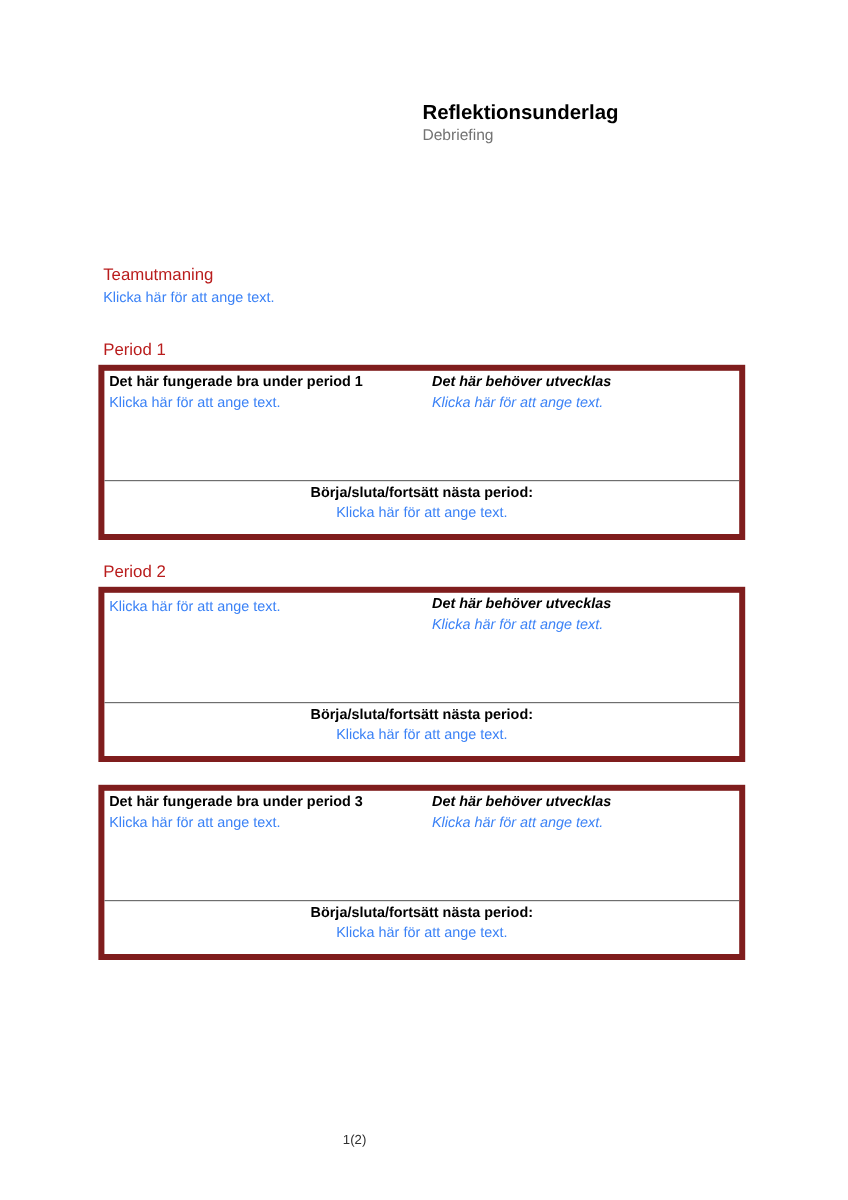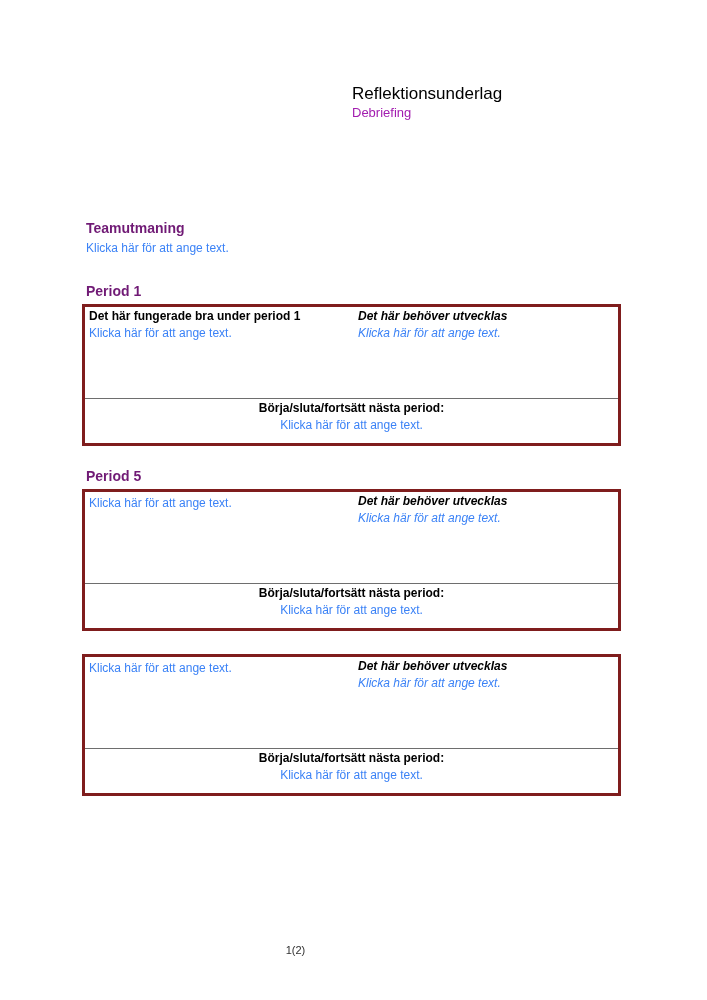--- a/index.html
+++ b/index.html
@@ -5,33 +5,33 @@
   * { margin: 0; padding: 0; box-sizing: border-box; }
   html, body { background: #ffffff; }
   body {
     width: 707px; height: 1000px;
     position: relative;
     font-family: "Liberation Sans", sans-serif;
     color: #000;
     overflow: hidden;
   }
   .doc-header { position: absolute; left: 352px; top: 84px; }
-  .doc-title { font-size: 17px; font-weight: normal; color: #000; line-height: 20px; }
-  .doc-subtitle { font-size: 13px; font-weight: normal; color: #a21caf; line-height: 16px; margin-top: 1px; }
+  .doc-title { font-size: 17px; font-weight: bold; color: #000; line-height: 20px; }
+  .doc-subtitle { font-size: 13px; font-weight: normal; color: #737373; line-height: 16px; margin-top: 1px; }
 
   .team-challenge { position: absolute; left: 86px; top: 220px; }
-  .section-heading { font-size: 14px; font-weight: bold; color: #701a75; line-height: 16px; }
+  .section-heading { font-size: 14px; font-weight: normal; color: #b91c1c; line-height: 16px; }
   .placeholder { font-size: 12px; color: #3b82f6; line-height: 14px; }
   .team-challenge .placeholder { margin-top: 5px; }
 
   .period-section { position: absolute; left: 82px; width: 480px; }
   .period-section .section-heading { margin-left: 4px; margin-bottom: 5px; }
   .period-table {
     width: 539px;
-    border: 3px solid #7f1d1d;
+    border: 5px solid #7f1d1d;
     background: #fff;
   }
   .row1 { display: flex; height: 91px; }
   .row1 .cell { padding: 2px 4px; }
   .cell-col1 { width: 269px; }
   .cell-col2 { flex: 1; font-style: italic; }
   .cell-header { font-size: 12px; font-weight: bold; color: #000; line-height: 15px; }
   .cell .placeholder, .row2 .placeholder { margin-top: 2px; line-height: 15px; }
   .row2 { border-top: 1px solid #6e6e6e; height: 45px; padding: 2px 4px; text-align: center; }
 
@@ -70,21 +70,21 @@
         </div>
       </div>
       <div class="row2">
         <div class="cell-header">Börja/sluta/fortsätt nästa period:</div>
         <div class="placeholder">Klicka här för att ange text.</div>
       </div>
     </div>
   </section>
 
   <section class="period-section" style="top:468px;">
-    <h2 class="section-heading">Period 5</h2>
+    <h2 class="section-heading">Period 2</h2>
     <div class="period-table">
       <div class="row1">
         <div class="cell cell-col1">
           <div class="placeholder">Klicka här för att ange text.</div>
         </div>
         <div class="cell cell-col2">
           <div class="cell-header">Det här behöver utvecklas</div>
           <div class="placeholder">Klicka här för att ange text.</div>
         </div>
       </div>
@@ -92,20 +92,21 @@
         <div class="cell-header">Börja/sluta/fortsätt nästa period:</div>
         <div class="placeholder">Klicka här för att ange text.</div>
       </div>
     </div>
   </section>
 
   <section class="period-section" style="top:654px;">
     <div class="period-table">
       <div class="row1">
         <div class="cell cell-col1">
+          <div class="cell-header">Det här fungerade bra under period 3</div>
           <div class="placeholder">Klicka här för att ange text.</div>
         </div>
         <div class="cell cell-col2">
           <div class="cell-header">Det här behöver utvecklas</div>
           <div class="placeholder">Klicka här för att ange text.</div>
         </div>
       </div>
       <div class="row2">
         <div class="cell-header">Börja/sluta/fortsätt nästa period:</div>
         <div class="placeholder">Klicka här för att ange text.</div>

